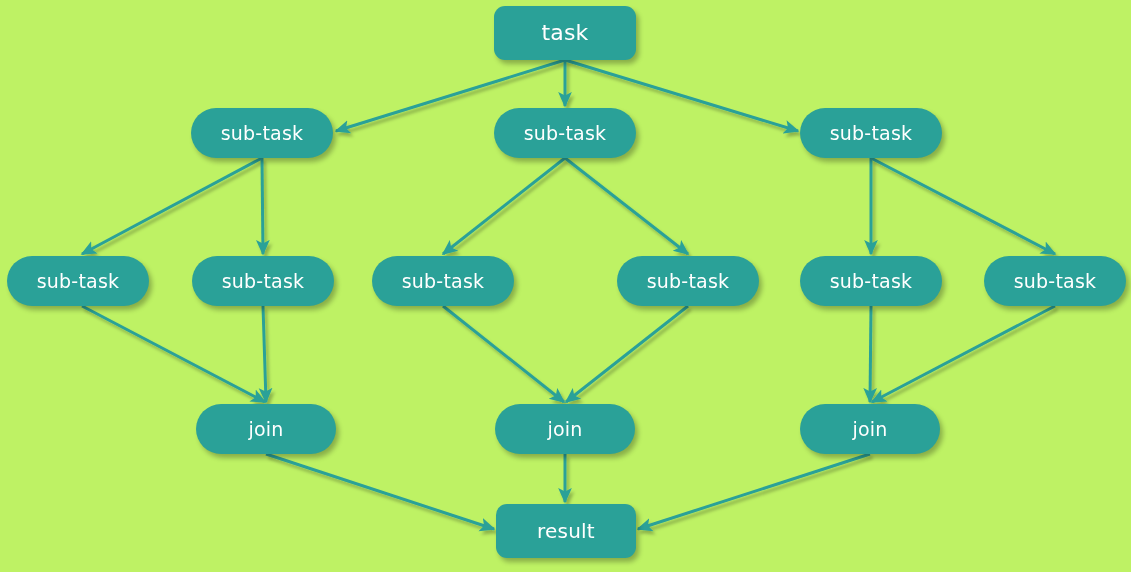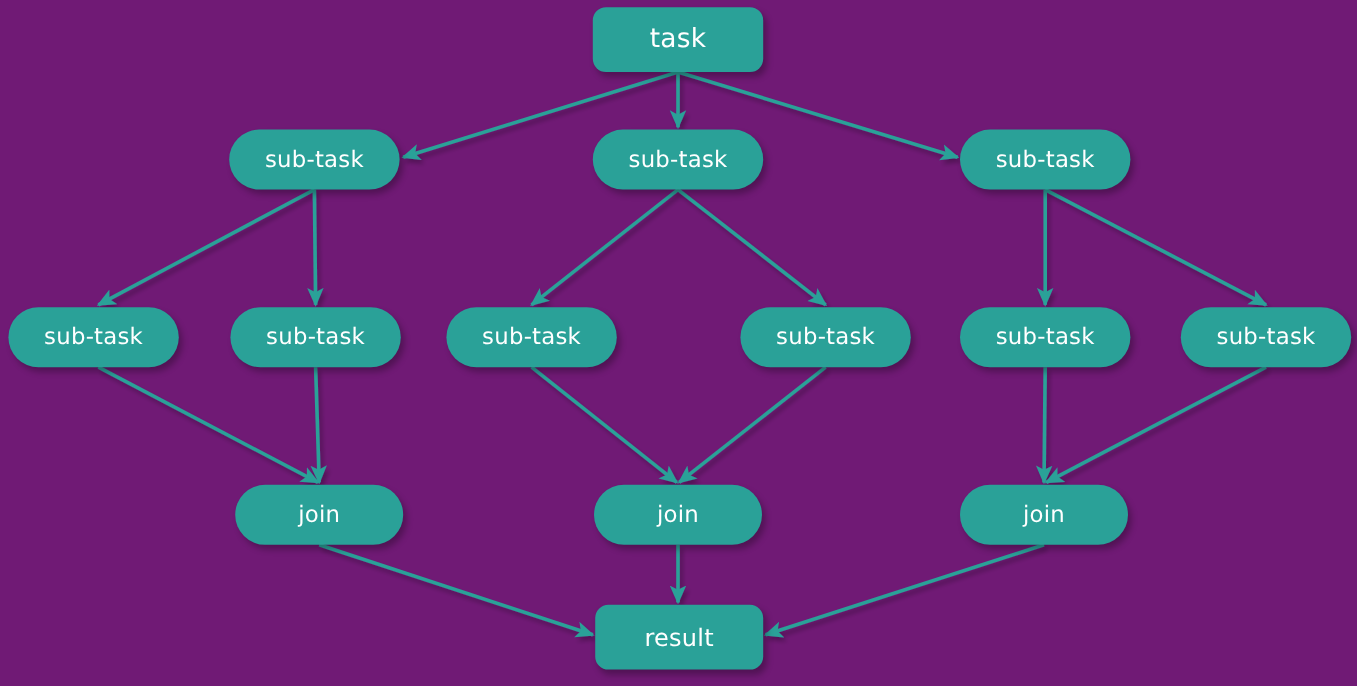--- a/index.html
+++ b/index.html
@@ -4,21 +4,21 @@
 <style>
   html, body {
     margin: 0;
     padding: 0;
     background: #ffffff;
   }
   #diagram-root {
     position: relative;
     width: 1131px;
     height: 572px;
-    background: #701a75;
+    background: #bef264;
     font-family: "DejaVu Sans", sans-serif;
     overflow: hidden;
   }
   #edge-layer {
     position: absolute;
     left: 0;
     top: 0;
     width: 1131px;
     height: 572px;
   }

